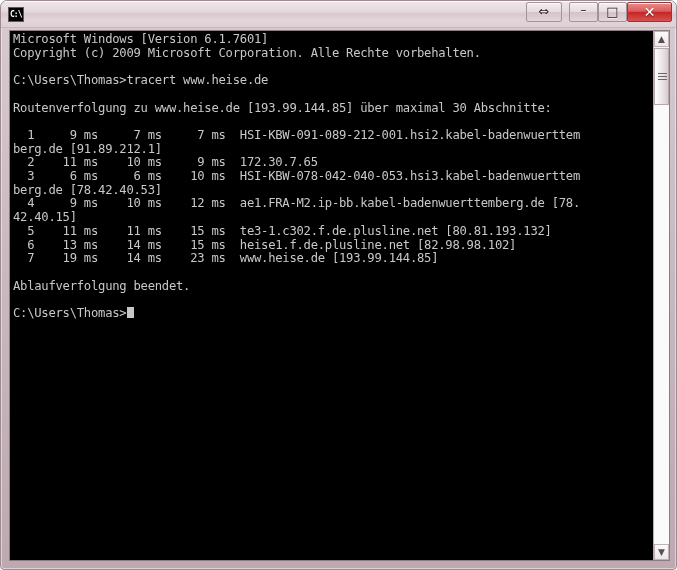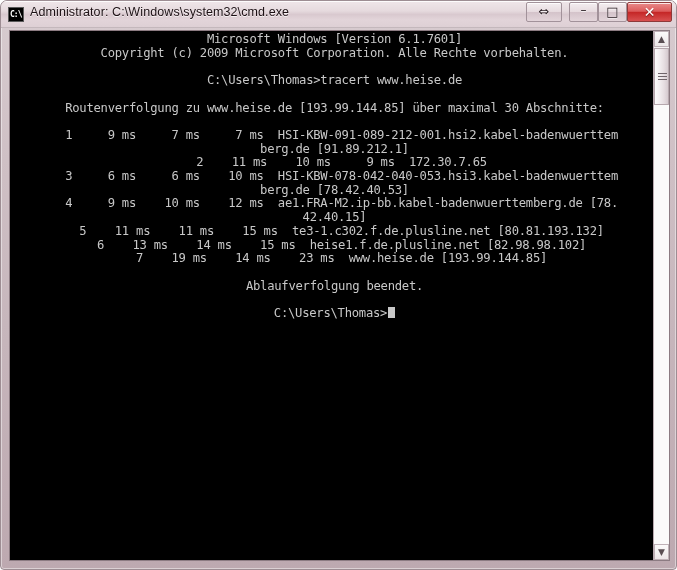--- a/index.html
+++ b/index.html
@@ -150,21 +150,20 @@
     position: absolute;
     left: 3px;
     top: 2px;
     width: 643px;
     color: #c8c8c8;
     font-family: "DejaVu Sans Mono", "Liberation Mono", monospace;
     font-size: 12.2px;
     line-height: 13.7px;
     white-space: pre;
     letter-spacing: -0.25px;
-    text-align: center;
   }
   #console-text .cursor {
     display: inline-block;
     width: 7px;
     height: 11px;
     background: #c8c8c8;
     vertical-align: -1px;
     margin-left: 1px;
   }
 
@@ -234,21 +233,20 @@
 <body>
 
 <div id="window">
 
   <div id="titlebar">
 
     <div id="app-icon">
       <span class="glyph">C:\</span>
     </div>
 
-    <div id="title-text">Administrator: C:\Windows\system32\cmd.exe</div>
 
     <div class="capbtn" id="btn-restore-arrow">
       <span class="sym">⇔</span>
     </div>
     <div class="capbtn" id="btn-minimize">
       <span class="sym">–</span>
     </div>
     <div class="capbtn" id="btn-maximize">
       <span class="sym">□</span>
     </div>

